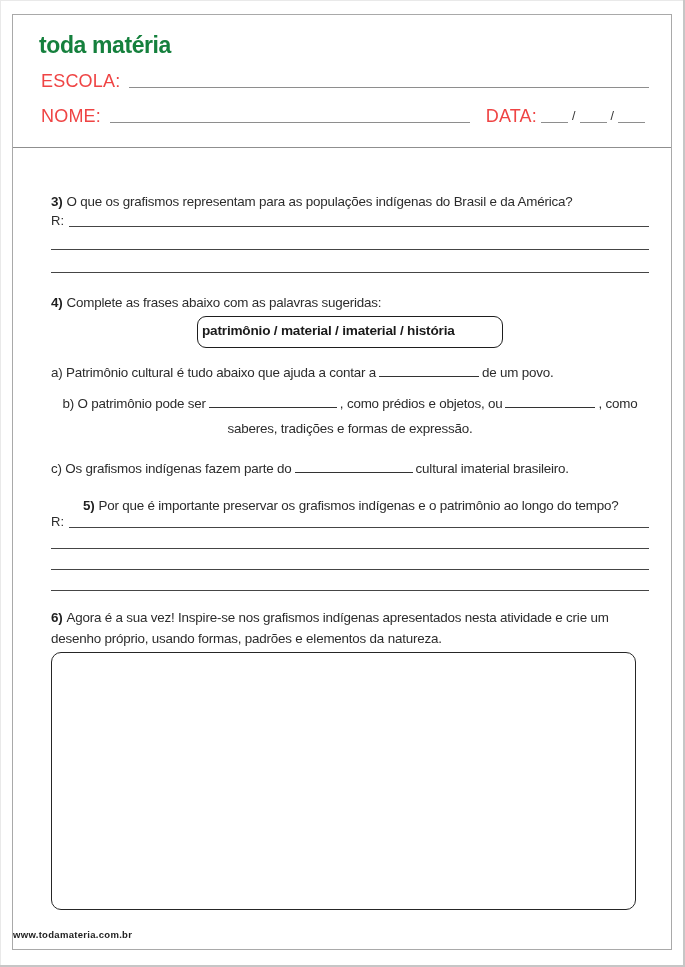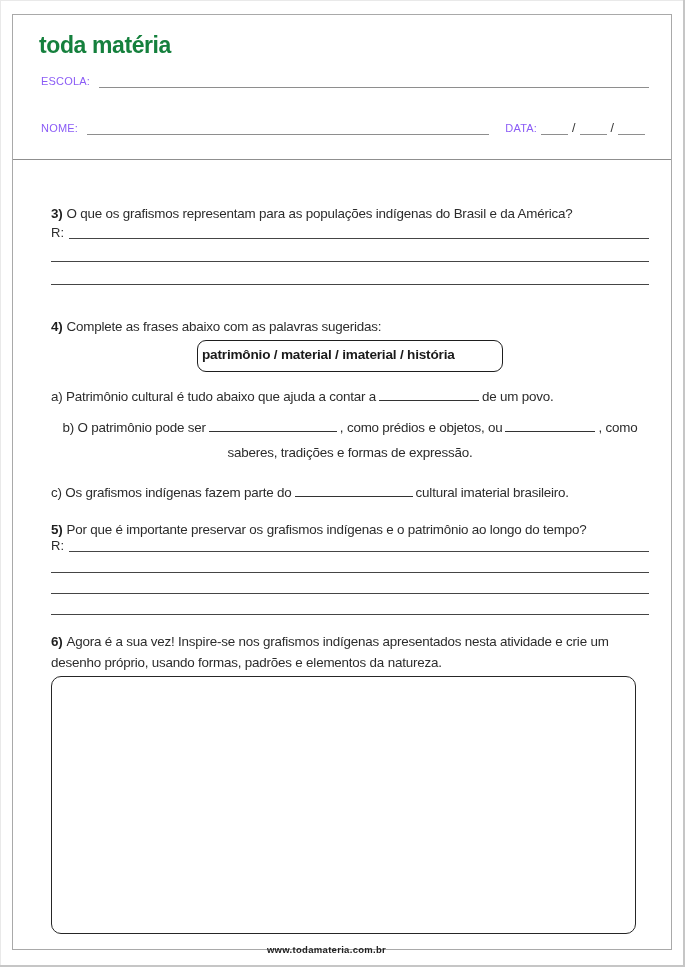--- a/index.html
+++ b/index.html
@@ -19,66 +19,66 @@
   }
   
   header { padding: 0 22px 0 28px; }
   .logo {
     margin: 16px 0 0 -2px;
     font-size: 23px; font-weight: 700; color: #15803d;
     letter-spacing: -0.4px; line-height: 28px;
   }
   .field-row { display: flex; align-items: flex-end; height: 15px; }
   .escola-row { margin-top: 14px; }
-  .nome-row { margin-top: 32px; }
-  .field-label { font-size: 11px; line-height: 13px; color: #8b5cf6; letter-spacing: 0.2px; }
+  .nome-row { margin-top: 20px; }
+  .field-label { font-size: 18px; line-height: 13px; color: #ef4444; letter-spacing: 0.2px; }
   .h-line { flex: 1; height: 2px; border-bottom: 1.5px solid #8e8e8e; margin-left: 9px; }
   .data-label { margin-left: 16px; }
   .date-blank { width: 27px; height: 2px; border-bottom: 1.5px solid #8e8e8e; margin: 0 4px; }
   .slash { font-size: 12.5px; line-height: 13px; color: #333; }
   .divider { border-top: 1px solid #8f8f8f; margin-top: 24px; }
   
   main { padding: 0 22px 0 38px; }
   .q-text { font-size: 13.4px; line-height: 21px; letter-spacing: -0.2px; color: #2c2c2c; }
   .q-num { font-weight: 700; margin-right: 4px; color: #1f1f1f; }
   .r-row { display: flex; align-items: flex-end; height: 15px; }
   .r-label { font-size: 13px; line-height: 13px; }
   .r-fill { flex: 1; height: 2px; border-bottom: 1.6px solid #454545; margin-left: 5px; }
   .ans-line { height: 23px; border-bottom: 1.6px solid #454545; }
   .q5 .ans-line { height: 21px; }
   .q5 .r-row { height: 12px; }
 
   .q3-text { margin-top: 43px; }
-  .q4-text { margin-top: 31px; }
+  .q4-text { margin-top: 19px; }
   .word-box {
     width: 306px; margin: 3px auto 0;
     border: 1.6px solid #1e1e1e; border-radius: 9px;
     padding: 5px 4px 7px;
     font-size: 13.6px; font-weight: 700; line-height: 18px;
     letter-spacing: -0.2px; color: #1a1a1a;
   }
   .q4-item { font-size: 13.4px; line-height: 20px; letter-spacing: -0.2px; }
   .item-a { margin-top: 15px; }
   .item-b { margin-top: 8px; line-height: 25px; text-align: center; }
   .item-c { margin-top: 18px; }
   .blank { display: inline-block; height: 14px; border-bottom: 1.6px solid #333; margin: 0 3px; }
   .blank-a { width: 100px; }
   .blank-b1 { width: 128px; }
   .blank-b2 { width: 90px; }
   .blank-c { width: 118px; }
 
-  .q5-text { margin-top: 16px; max-width: 558px; }
+  .q5-text { margin-top: 16px; max-width: 558px; margin-left: 32px; }
   .q6-text { margin-top: 16px; }
   .draw-box {
     margin-top: 3px; height: 258px; width: 585px;
     border: 1.6px solid #262626; border-radius: 10px;
     background: #fff;
   }
   
-  .footer { margin-top: 5px; padding-right: 31px; text-align: center; }
+  .footer { margin-top: 14px; padding-right: 31px; text-align: left; }
   .footer span {
     font-size: 9.5px; font-weight: 700; color: #222; letter-spacing: 0.3px;
   }
 </style>
 </head>
 <body>
 
 <div class="page">
 
   <header>

